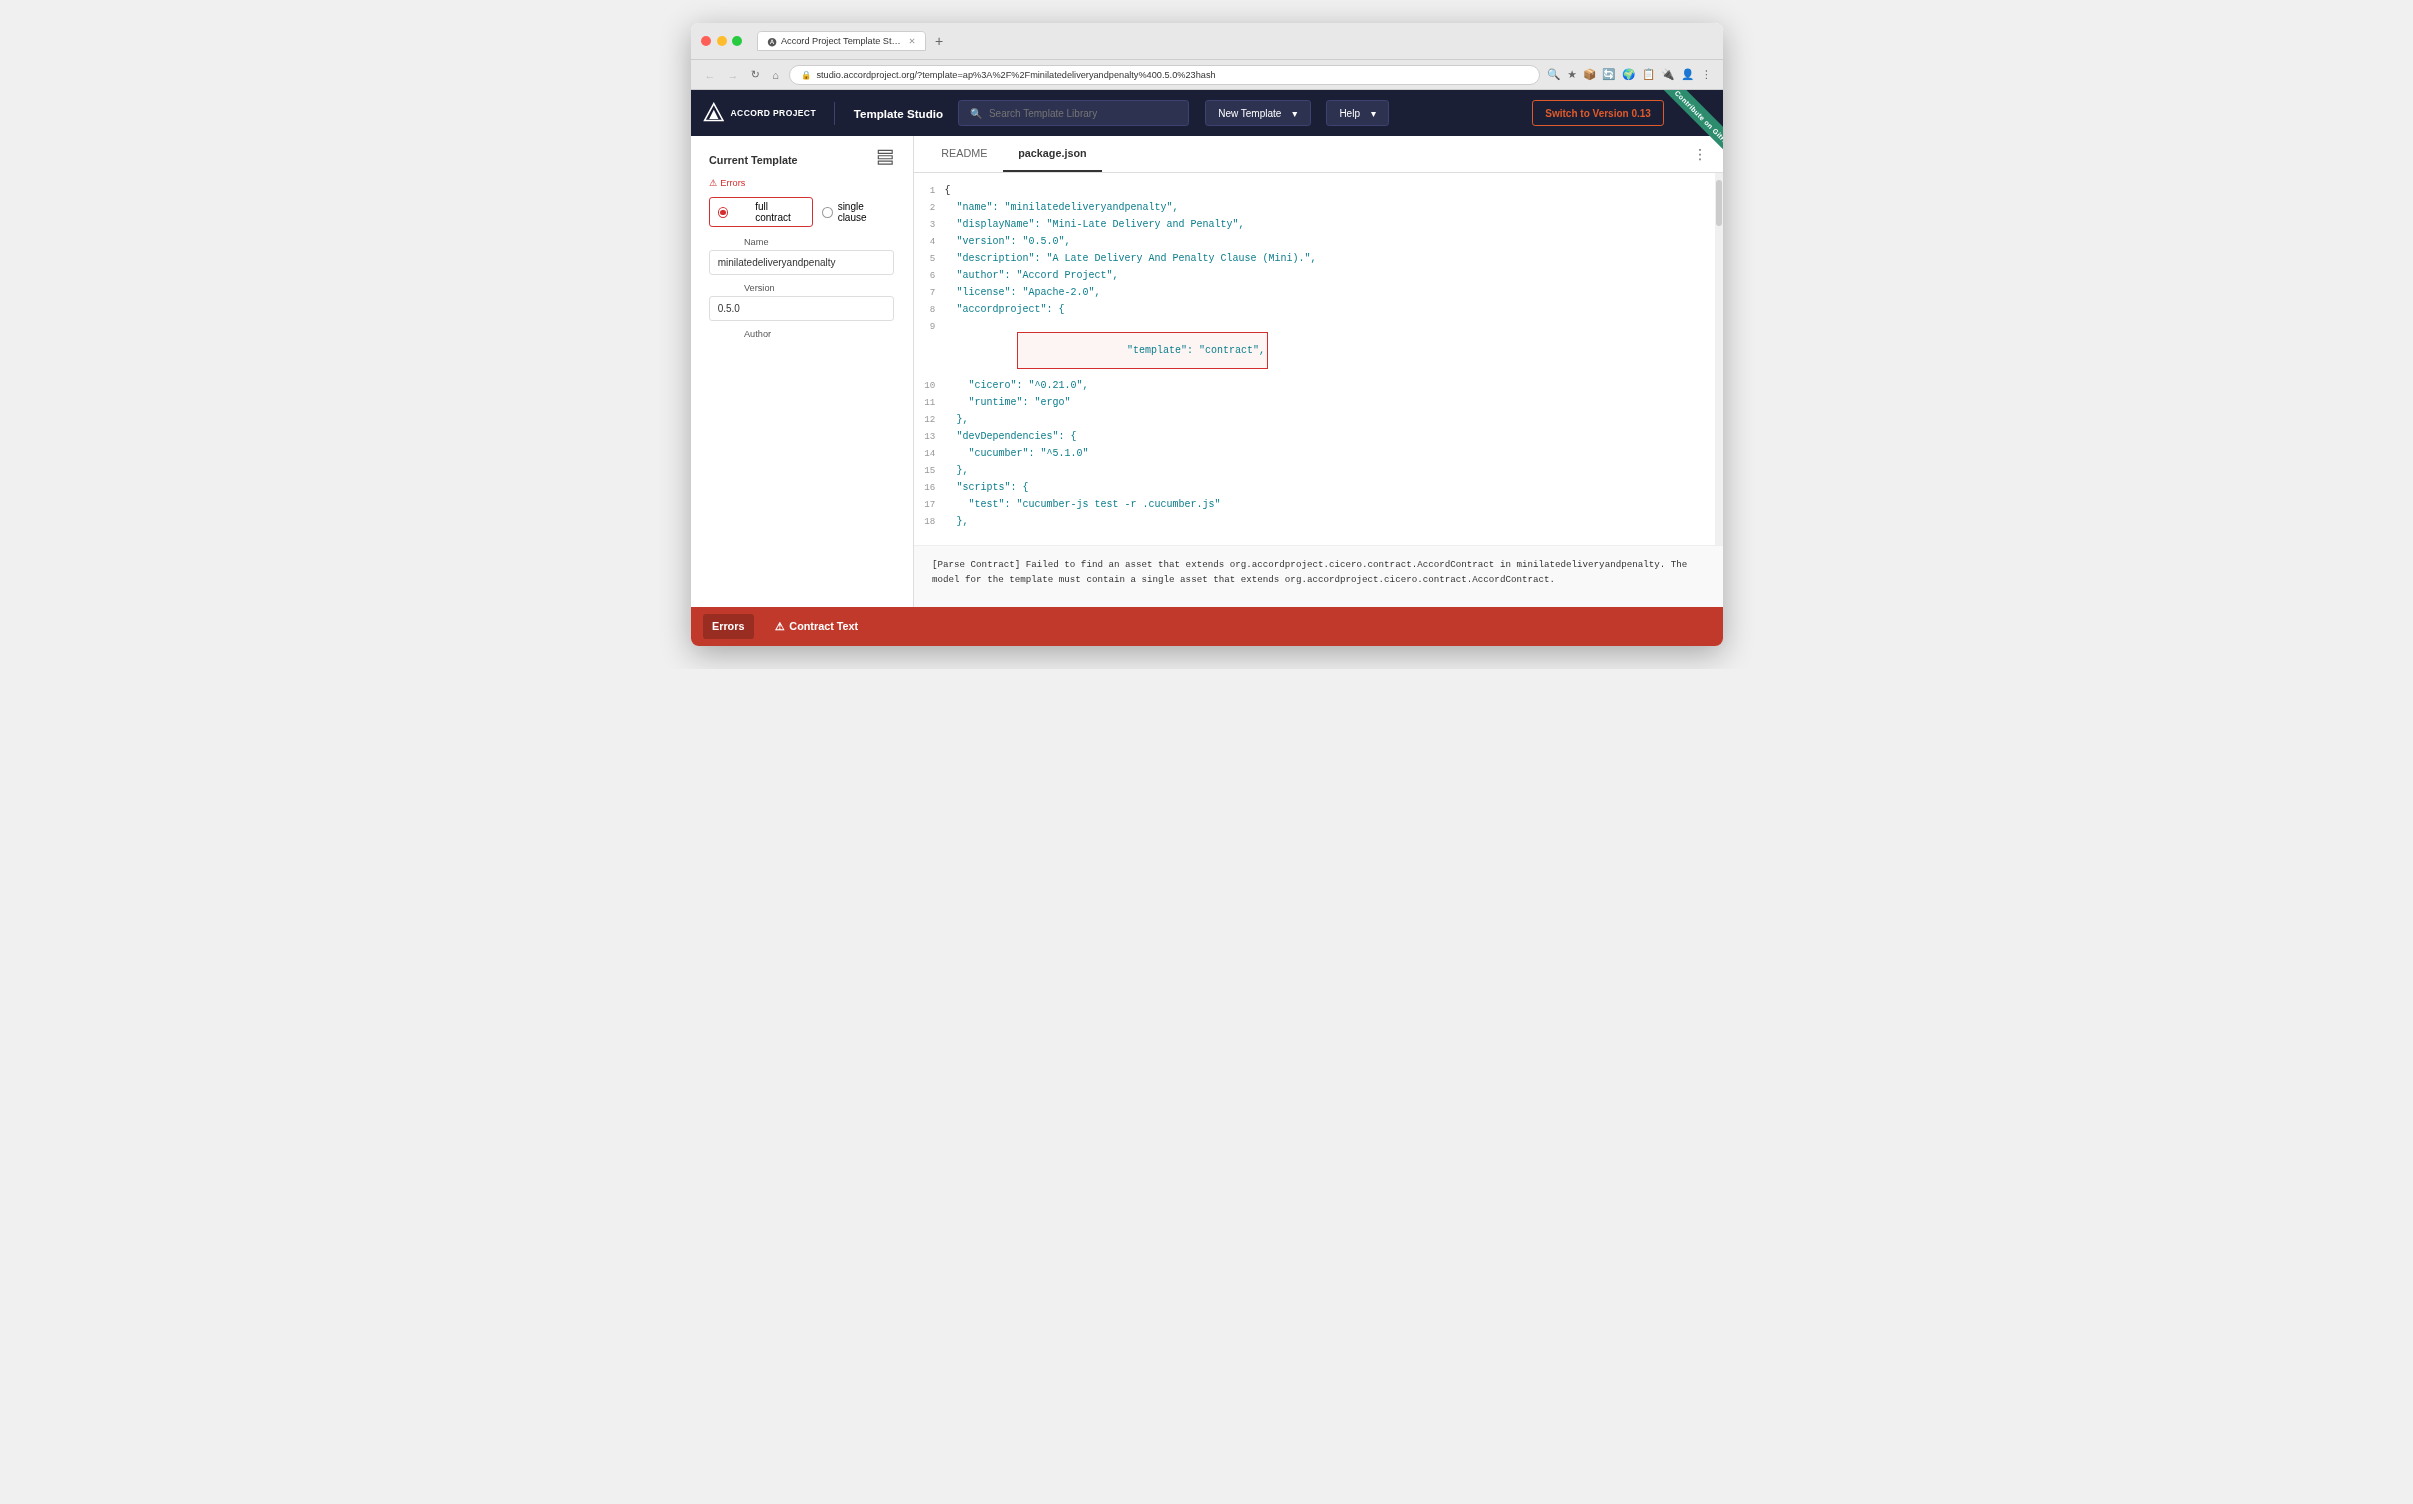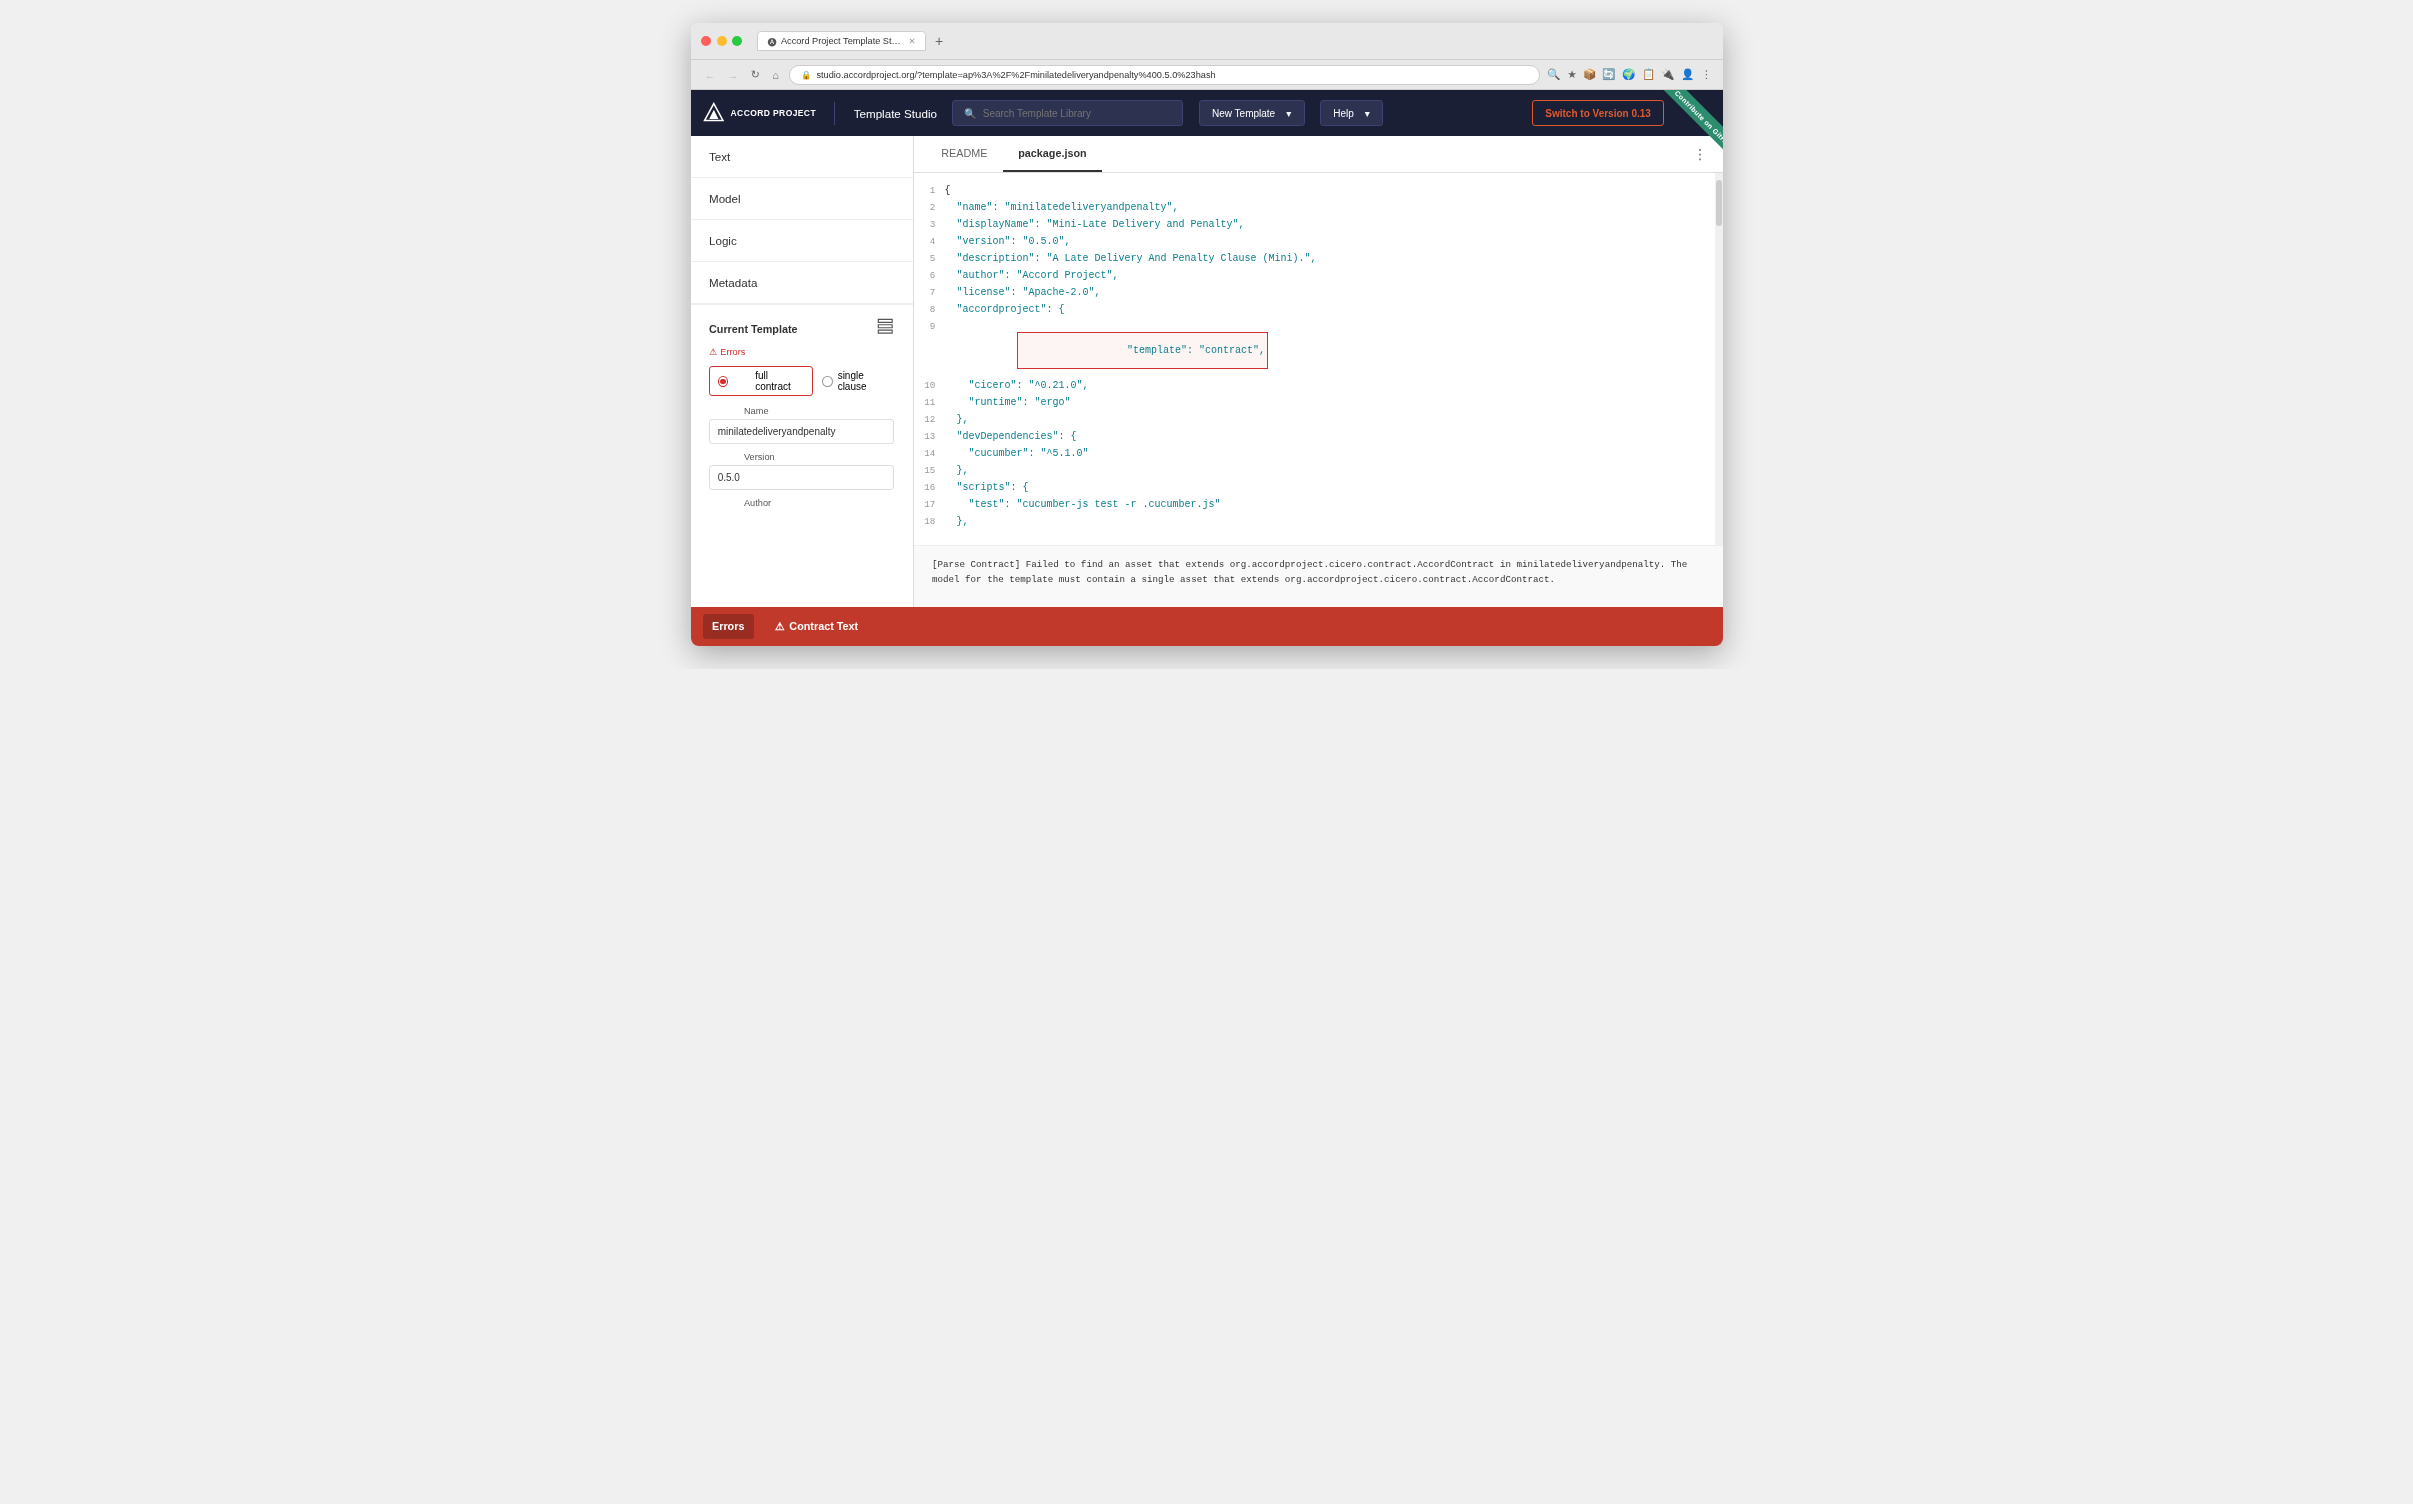--- a/index.html
+++ b/index.html
@@ -120,21 +120,21 @@
       font-size: 8.5px;
       font-weight: 600;
       color: #fff;
       letter-spacing: 0.4px;
       text-transform: uppercase;
     }
 
     .app-title {
       font-size: 11.6px;
       color: #fff;
-      font-weight: 400;
+      font-weight: 700;
     }
 
     .header-search {
       background: #2d3250;
       border: 0.8px solid #3d4270;
       border-radius: 3.1px;
       padding: 6.2px 10.8px;
       display: flex;
       align-items: center;
       gap: 6.2px;
@@ -544,34 +544,20 @@
     <button class="switch-btn">Switch to Version 0.13</button>
 
     <div class="contribute-corner">
       <div class="contribute-corner-inner">Contribute on GitHub</div>
     </div>
   </div>
 
   <div class="main-content">
 
     <div class="left-sidebar">
-      <div class="sidebar-nav">
-        <div class="sidebar-nav-item">
-          <span>Text</span>
-        </div>
-        <div class="sidebar-nav-item">
-          <span>Model</span>
-        </div>
-        <div class="sidebar-nav-item">
-          <span>Logic</span>
-        </div>
-        <div class="sidebar-nav-item">
-          <span>Metadata</span>
-        </div>
-      </div>
 
       <div class="sidebar-section">
         <div class="current-template-header">
           <span class="current-template-title">Current Template</span>
           <span class="template-icon">
             <svg width="18.5" height="18.5" viewBox="0 0 24 24" fill="none" stroke="#555" stroke-width="1.5">
               <path d="M3 3h18v4H3zM3 10h18v4H3zM3 17h18v4H3z"></path>
             </svg>
           </span>
         </div>

